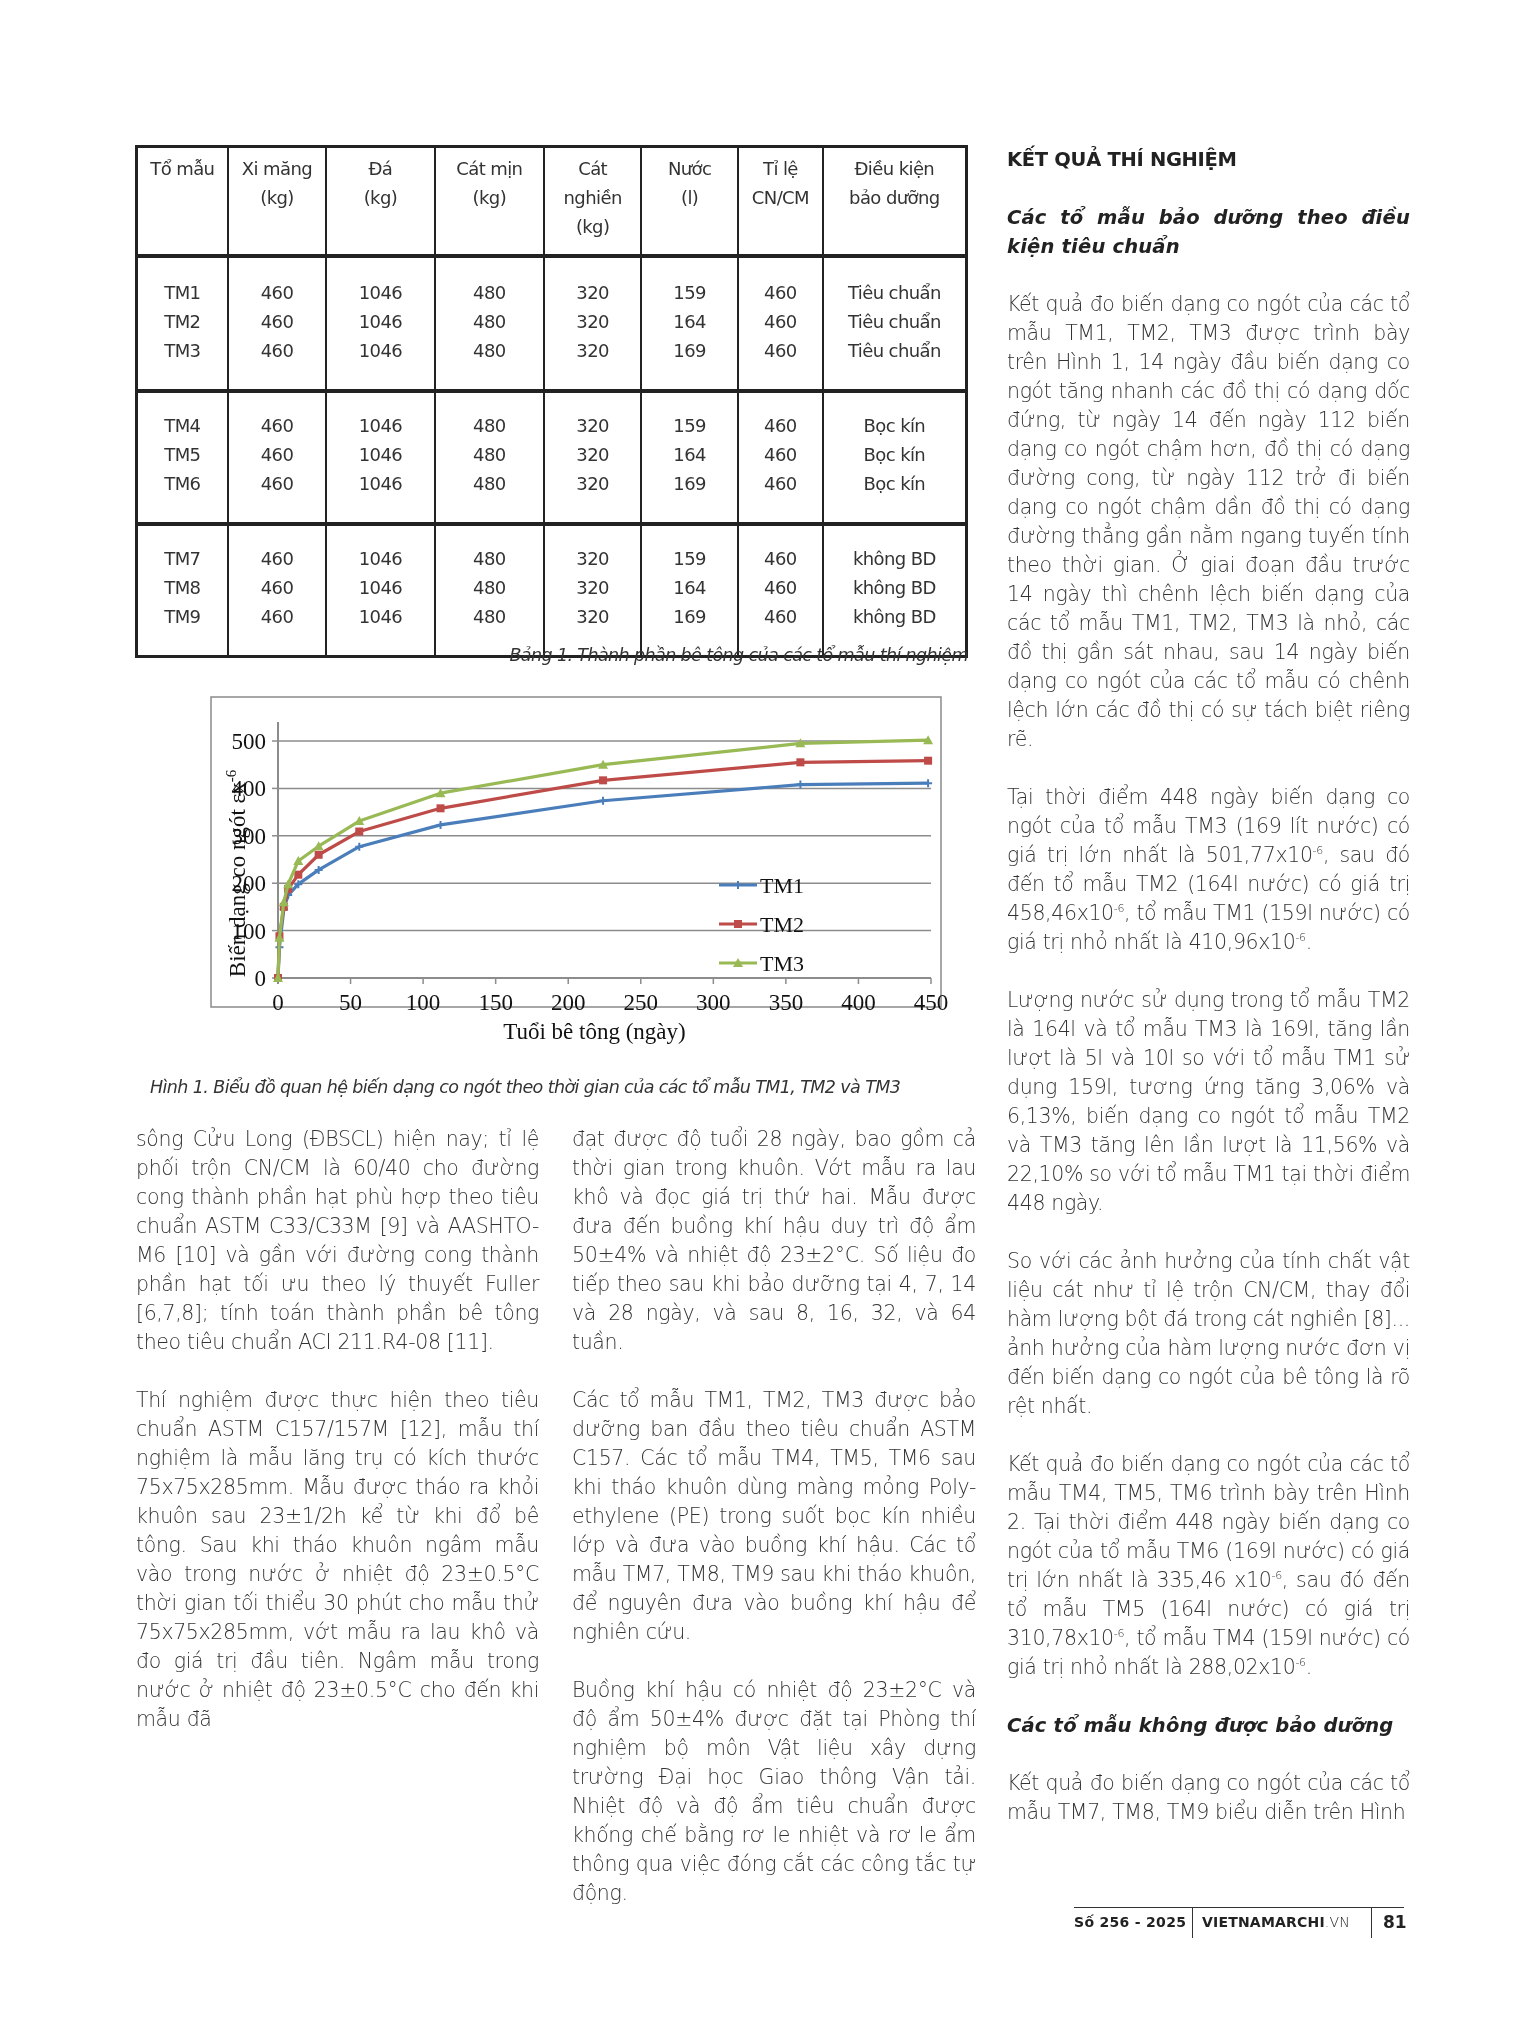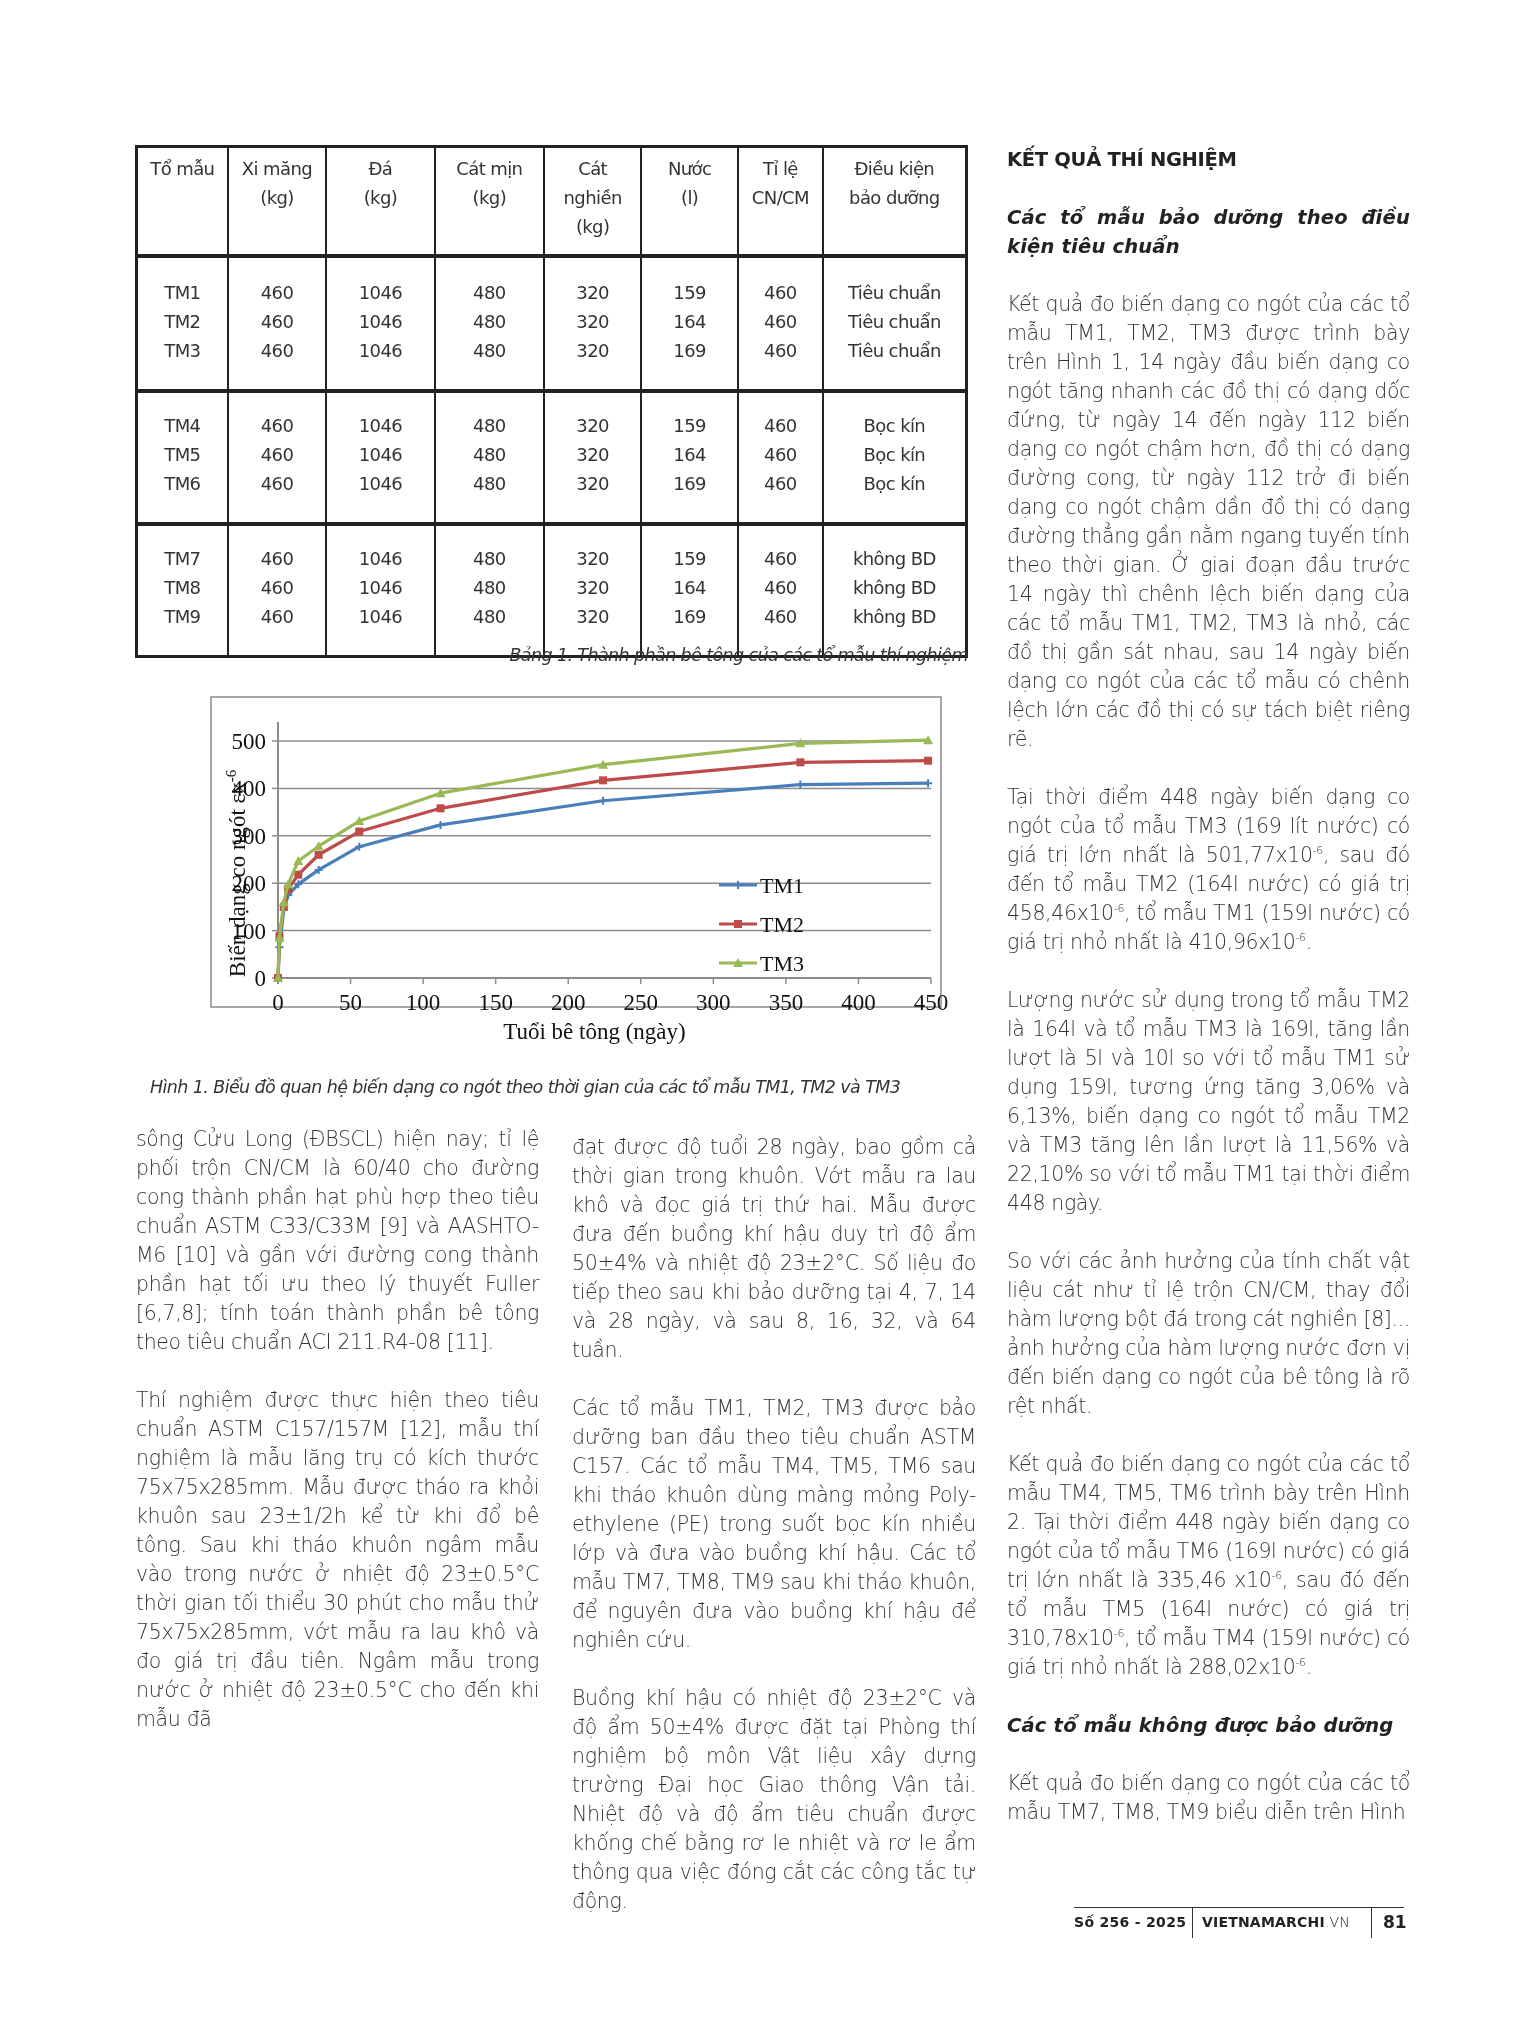--- a/index.html
+++ b/index.html
@@ -23,21 +23,21 @@
 
   
   .chart-box { position: absolute; left: 191px; top: 696px; width: 760px; height: 320px; }
   .chart-box svg { position: absolute; left: 0; top: 0; }
   .serif { font-family: "Liberation Serif", "DejaVu Serif", serif; }
 
   
   .col { position: absolute; font-size: 20.5px; line-height: 29px; color: #333; font-weight: 300; text-align: justify; letter-spacing: -0.35px; }
   .col p { margin: 0 0 29px 0; }
   .col-1 { left: 136px; top: 1125px; width: 403px; }
-  .col-2 { left: 572px; top: 1125px; width: 404px; margin-top: 8px; }
+  .col-2 { left: 572px; top: 1125px; width: 404px; }
   .col-3 { left: 1007px; top: 145px; width: 403px; }
   .h-main { font-weight: bold; font-size: 19.5px; margin: 0 0 29px 0; letter-spacing: -0.3px; color: #222; line-height: 29px; }
   .h-sub { font-weight: bold; font-style: italic; font-size: 19.5px; margin: 0 0 29px 0; color: #222; line-height: 29px; letter-spacing: 0.2px; }
   sup { font-size: 11px; line-height: 0; }
 
   
   .footer { position: absolute; left: 1074px; top: 1907px; width: 330px; height: 30px; border-top: 1px solid #333; font-size: 14px; color: #222; }
   .footer .f-issue { position: absolute; left: 0; top: 6px; font-weight: 600; letter-spacing: 0.3px; }
   .footer .sep1 { position: absolute; left: 118px; top: 0; width: 1px; height: 30px; background: #333; }
   .footer .f-site { position: absolute; left: 128px; top: 6px; font-weight: bold; letter-spacing: 0.2px; }

